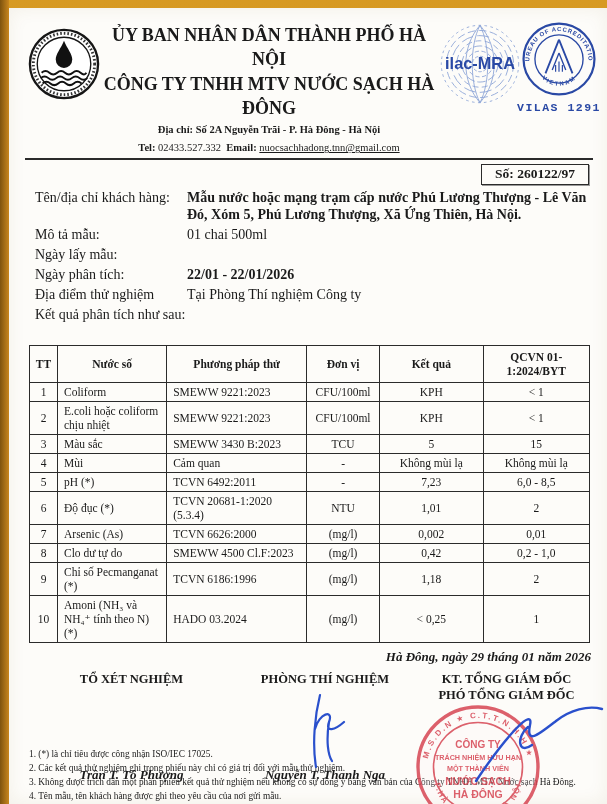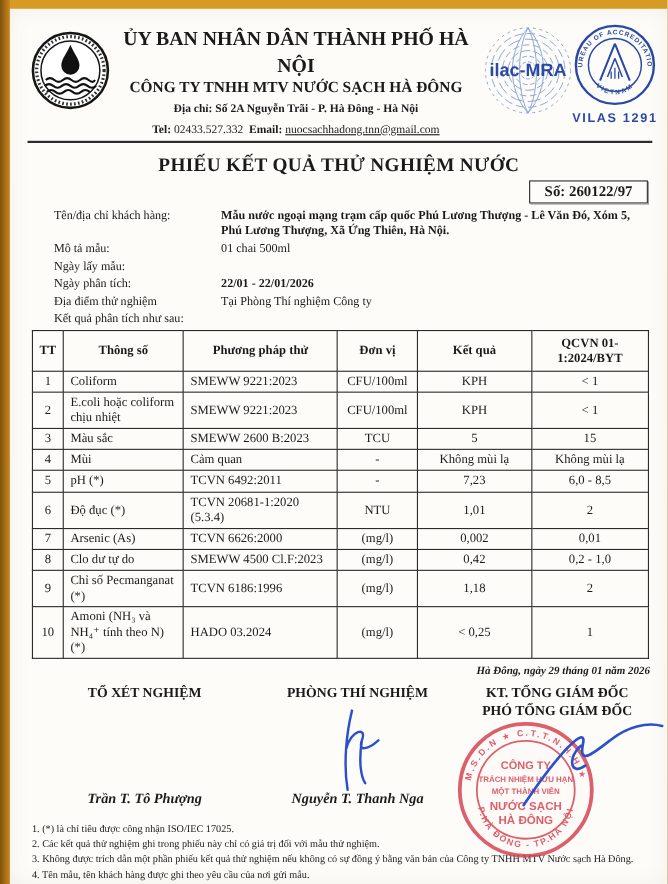--- a/index.html
+++ b/index.html
@@ -11,62 +11,62 @@
                background:linear-gradient(90deg,#7e530e,#c8861e); }
   .paper { position:absolute; left:9px; top:8px; width:598px; height:796px;
            background:#fdfcf9; display:flex; flex-direction:column; overflow:hidden;
            box-shadow:inset 0 0 18px rgba(120,90,30,.08); }
 
   
   .hdr { display:flex; align-items:flex-start; padding:13px 6px 0 18px; }
   .hdr-logo { width:74px; height:74px; margin-top:6px; flex:0 0 auto; }
   .org { flex:1 1 auto; text-align:center; padding-top:2px; line-height:1.35; }
   .org-l1 { font-weight:bold; font-size:18px; }
-  .org-l2 { font-weight:bold; font-size:14px; }
+  .org-l2 { font-weight:bold; font-size:18px; }
   .org-l3 { font-size:10.5px; font-weight:bold; margin-top:3px; }
   .org-l4 { font-size:10.5px; margin-top:4px; }
   .org-l4 b { font-weight:bold; }
   .marks { display:flex; align-items:flex-start; flex:0 0 auto; }
   .ilac { width:86px; height:86px; margin-right:-6px; }
   .vilas-wrap { width:84px; text-align:center; }
   .vilas { width:76px; height:76px; }
-  .vilas-label { font-family:Liberation Sans, sans-serif;
+  .vilas-label { font-family:Liberation Mono, monospace;
                  color:#2a49a5; font-weight:bold; font-size:11.5px; letter-spacing:1.5px; }
   .hdr-rule { border-top:2px solid #2b2b2b; margin:2px 14px 0 16px; }
 
   
   .title { text-align:center; font-weight:bold; font-size:17.5px; margin-top:9px; letter-spacing:.3px; }
   .no-row { display:flex; justify-content:flex-end; margin:4px 18px 0 12px; }
   .no-box { border:1.6px solid #2b2b2b; padding:1px 13px 2px; font-weight:bold; font-size:13.5px;
             box-shadow:1px 1px 0 #999; }
 
   
-  .info { margin:4px 14px 0 40px; font-size:11px; }
+  .info { margin:4px 14px 0 26px; font-size:14px; }
   .info-row { display:flex; margin-bottom:2px; line-height:1.28; }
   .info-label { flex:0 0 152px; }
   .info-value { flex:1 1 auto; }
   .bold { font-weight:bold; }
 
   
-  table.results { border-collapse:collapse; margin:1px 18px 0 20px; width:561px;
+  table.results { border-collapse:collapse; margin:19px 18px 0 20px; width:561px;
                   font-size:11.5px; table-layout:fixed; }
   .results th, .results td { border:1.2px solid #2b2b2b; padding:2px 4px; vertical-align:middle;
                              line-height:1.22; }
   .results th { font-weight:bold; text-align:center; padding:4px 2px; }
   .results td { text-align:center; }
   .results td.param { text-align:left; padding-left:6px; }
   .col-tt{width:5%;} .col-param{width:19.5%;} .col-method{width:25%;}
   .col-unit{width:13%;} .col-result{width:18.5%;} .col-qcvn{width:19%;}
 
   
   .notes { margin:7px 16px 0 22px; font-size:12.5px; font-style:italic; line-height:1.35; }
   .notes .lead { font-weight:bold; }
 
   
-  .date-line { text-align:right; margin:6px 16px 0 0; font-weight:bold; font-style:italic; font-size:10px; }
+  .date-line { text-align:right; margin:6px 16px 0 0; font-weight:bold; font-style:italic; font-size:13px; }
   .sig-row { display:grid; grid-template-columns:205px 182px 1fr; margin:6px 10px 0 20px;
              height:124px; position:relative; z-index:3; }
   .sig-col { text-align:center; position:relative; }
   .sig-title { font-weight:bold; font-size:12.5px; line-height:1.3; }
   .sig-name { font-weight:bold; font-style:italic; font-size:13px; position:absolute;
               left:0; right:0; top:96px; }
   .sig-svg { position:absolute; left:50%; top:18px; transform:translateX(-50%); }
   .stamp-svg { position:absolute; left:-4px; top:30px; width:132px; height:132px; opacity:.9; }
   .gd-sig { position:absolute; left:52px; top:28px; width:140px; height:92px; }
   .sig-col3 { }
@@ -132,29 +132,28 @@
               <path d="M45 38 L37 58 M45 38 L53 58" stroke-width="1.6"></path>
               <path d="M41 52 L41 60 M45 48 L45 60 M49 52 L49 60" stroke-width="1.4"></path>
             </g>
           </svg>
           <div class="vilas-label">VILAS 1291</div>
         </div>
       </div>
     </div>
     <div class="hdr-rule"></div>
 
-    <div class="title">PHIẾU KẾT QUẢ THỬ NGHIỆM NƯỚC</div>
     <div class="no-row">
       <span class="no-box">Số: 260122/97</span>
     </div>
 
     <div class="info">
       <div class="info-row">
         <span class="info-label">Tên/địa chỉ khách hàng:</span>
-        <span class="info-value bold">Mẫu nước ngoại mạng trạm cấp quốc Phú Lương Thượng - Lê Văn Đó, Xóm 5, Phú Lương Thượng, Xã Ứng Thiên, Hà Nội.</span>
+        <span class="info-value bold">Mẫu nước hoặc mạng trạm cấp nước Phú Lương Thượng - Lê Văn Đó, Xóm 5, Phú Lương Thượng, Xã Ứng Thiên, Hà Nội.</span>
       </div>
       <div class="info-row">
         <span class="info-label">Mô tả mẫu:</span>
         <span class="info-value">01 chai 500ml</span>
       </div>
       <div class="info-row">
         <span class="info-label">Ngày lấy mẫu:</span>
       </div>
       <div class="info-row">
         <span class="info-label">Ngày phân tích:</span>
@@ -174,21 +173,21 @@
         <col class="col-tt">
           <col class="col-param">
           <col class="col-method">
         <col class="col-unit">
           <col class="col-result">
           <col class="col-qcvn">
       </colgroup>
       <thead>
         <tr>
           <th>TT</th>
-          <th>Thông số</th>
+          <th>Nước số</th>
           <th>Phương pháp thử</th>
           <th>Đơn vị</th>
           <th>Kết quả</th>
           <th>QCVN 01-1:2024/BYT</th>
         </tr>
       </thead>
       <tbody>
         <tr>
           <td>1</td>
           <td class="param">Coliform</td>
@@ -201,21 +200,21 @@
           <td>2</td>
           <td class="param">E.coli hoặc coliform chịu nhiệt</td>
           <td class="param">SMEWW 9221:2023</td>
           <td>CFU/100ml</td>
           <td>KPH</td>
           <td>&lt; 1</td>
         </tr>
         <tr>
           <td>3</td>
           <td class="param">Màu sắc</td>
-          <td class="param">SMEWW 2600 B:2023</td>
+          <td class="param">SMEWW 3430 B:2023</td>
           <td>TCU</td>
           <td>5</td>
           <td>15</td>
         </tr>
         <tr>
           <td>4</td>
           <td class="param">Mùi</td>
           <td class="param">Cảm quan</td>
           <td>-</td>
           <td>Không mùi lạ</td>

